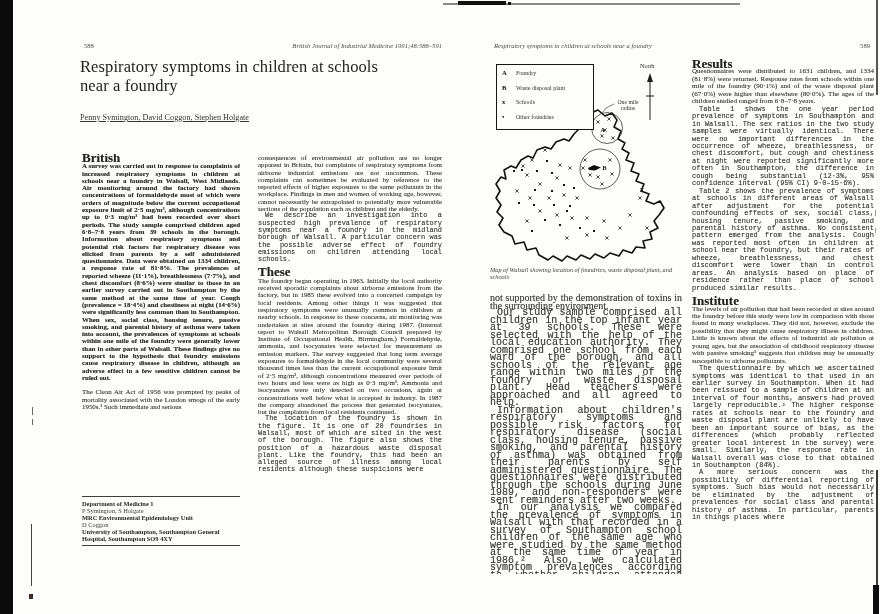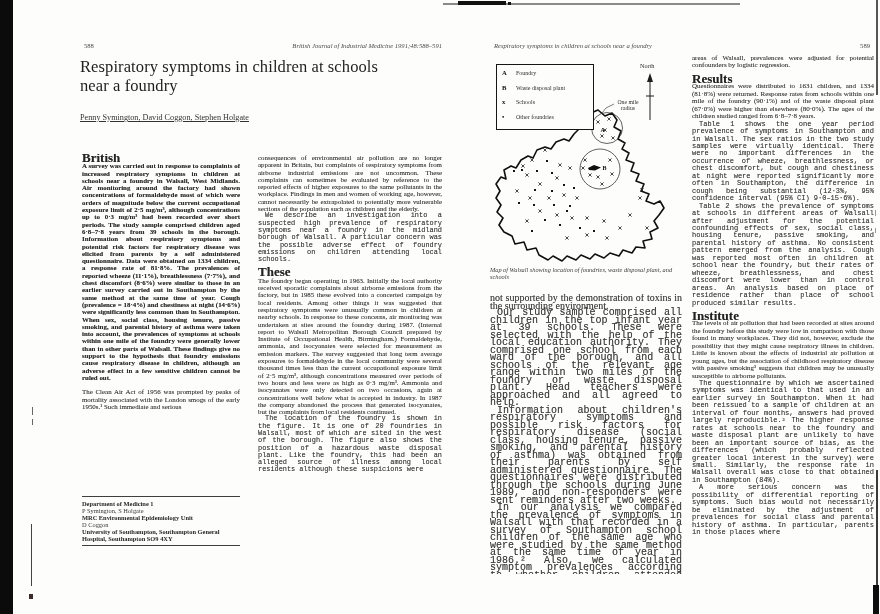--- a/index.html
+++ b/index.html
@@ -210,22 +210,21 @@
 <div class="abs map-caption" style="left:490px;top:266px;width:188px;">Map of Walsall showing location of foundries, waste disposal plant, and schools</div>
 
 <div class="abs page-text" style="left:490px;top:294px;width:192px;height:280px;overflow:hidden;font-size:10px;line-height:7.5px;">
   <p>not supported by the demonstration of toxins in the surrounding environment.</p>
   <p class="ind">Our study sample comprised all children in the top infant year at 39 schools. These were selected with the help of the local education authority. They comprised one school from each ward of the borough, and all schools of the relevant age range within two miles of the foundry or waste disposal plant. Head teachers were approached and all agreed to help.</p>
   <p class="ind">Information about children's respiratory symptoms and possible risk factors for respiratory disease (social class, housing tenure, passive smoking, and parental history of asthma) was obtained from their parents by self administered questionnaire. The questionnaires were distributed through the schools during June 1989, and non-responders were sent reminders after two weeks.</p>
   <p class="ind">In our analysis we compared the prevalence of symptoms in Walsall with that recorded in a survey of Southampton school children of the same age who were studied by the same method at the same time of year in 1986.² Also, we calculated symptom prevalences according to whether children attended schools within one mile of the foundry, within one mile of the waste disposal plant, more than two miles from the waste disposal plant and from any foundry, or elsewhere in the borough. The radius of one mile around facilities of interest was chosen to avoid overlap, the foundry and waste disposal plant being about two miles apart. In the comparison between</p>
 </div>
 
 <div class="abs page-text" style="left:692px;top:55px;width:182px;height:520px;overflow:hidden;font-size:7px;line-height:7.45px;">
-  <p>areas of Walsall, prevalences were adjusted for potential confounders by logistic regression.</p>
   <div class="sec-head">Results</div>
   <p>Questionnaires were distributed to 1631 children, and 1334 (81·8%) were returned. Response rates from schools within one mile of the foundry (90·1%) and of the waste disposal plant (67·0%) were higher than elsewhere (80·0%). The ages of the children studied ranged from 6·8–7·8 years.</p>
   <p class="ind">Table 1 shows the one year period prevalence of symptoms in Southampton and in Walsall. The sex ratios in the two study samples were virtually identical. There were no important differences in the occurrence of wheeze, breathlessness, or chest discomfort, but cough and chestiness at night were reported significantly more often in Southampton, the difference in cough being substantial (12·3%, 95% confidence interval (95% CI) 9·0–15·6%).</p>
   <p class="ind">Table 2 shows the prevalence of symptoms at schools in different areas of Walsall after adjustment for the potential confounding effects of sex, social class, housing tenure, passive smoking, and parental history of asthma. No consistent pattern emerged from the analysis. Cough was reported most often in children at school near the foundry, but their rates of wheeze, breathlessness, and chest discomfort were lower than in control areas. An analysis based on place of residence rather than place of school produced similar results.</p>
   <div class="sec-head">Institute</div>
   <p>The levels of air pollution that had been recorded at sites around the foundry before this study were low in comparison with those found in many workplaces. They did not, however, exclude the possibility that they might cause respiratory illness in children. Little is known about the effects of industrial air pollution at young ages, but the association of childhood respiratory disease with passive smoking³ suggests that children may be unusually susceptible to airborne pollutants.</p>
   <p class="ind">The questionnaire by which we ascertained symptoms was identical to that used in an earlier survey in Southampton. When it had been reissued to a sample of children at an interval of four months, answers had proved largely reproducible.² The higher response rates at schools near to the foundry and waste disposal plant are unlikely to have been an important source of bias, as the differences (which probably reflected greater local interest in the survey) were small. Similarly, the response rate in Walsall overall was close to that obtained in Southampton (84%).</p>
-  <p class="ind">A more serious concern was the possibility of differential reporting of symptoms. Such bias would not necessarily be eliminated by the adjustment of prevalences for social class and parental history of asthma. In particular, parents in those places where</p>
+  <p class="ind">A more serious concern was the possibility of differential reporting of symptoms. Such bias would not necessarily be eliminated by the adjustment of prevalences for social class and parental history of asthma. In particular, parents in things places where</p>
 </div>
 
 </body></html>

